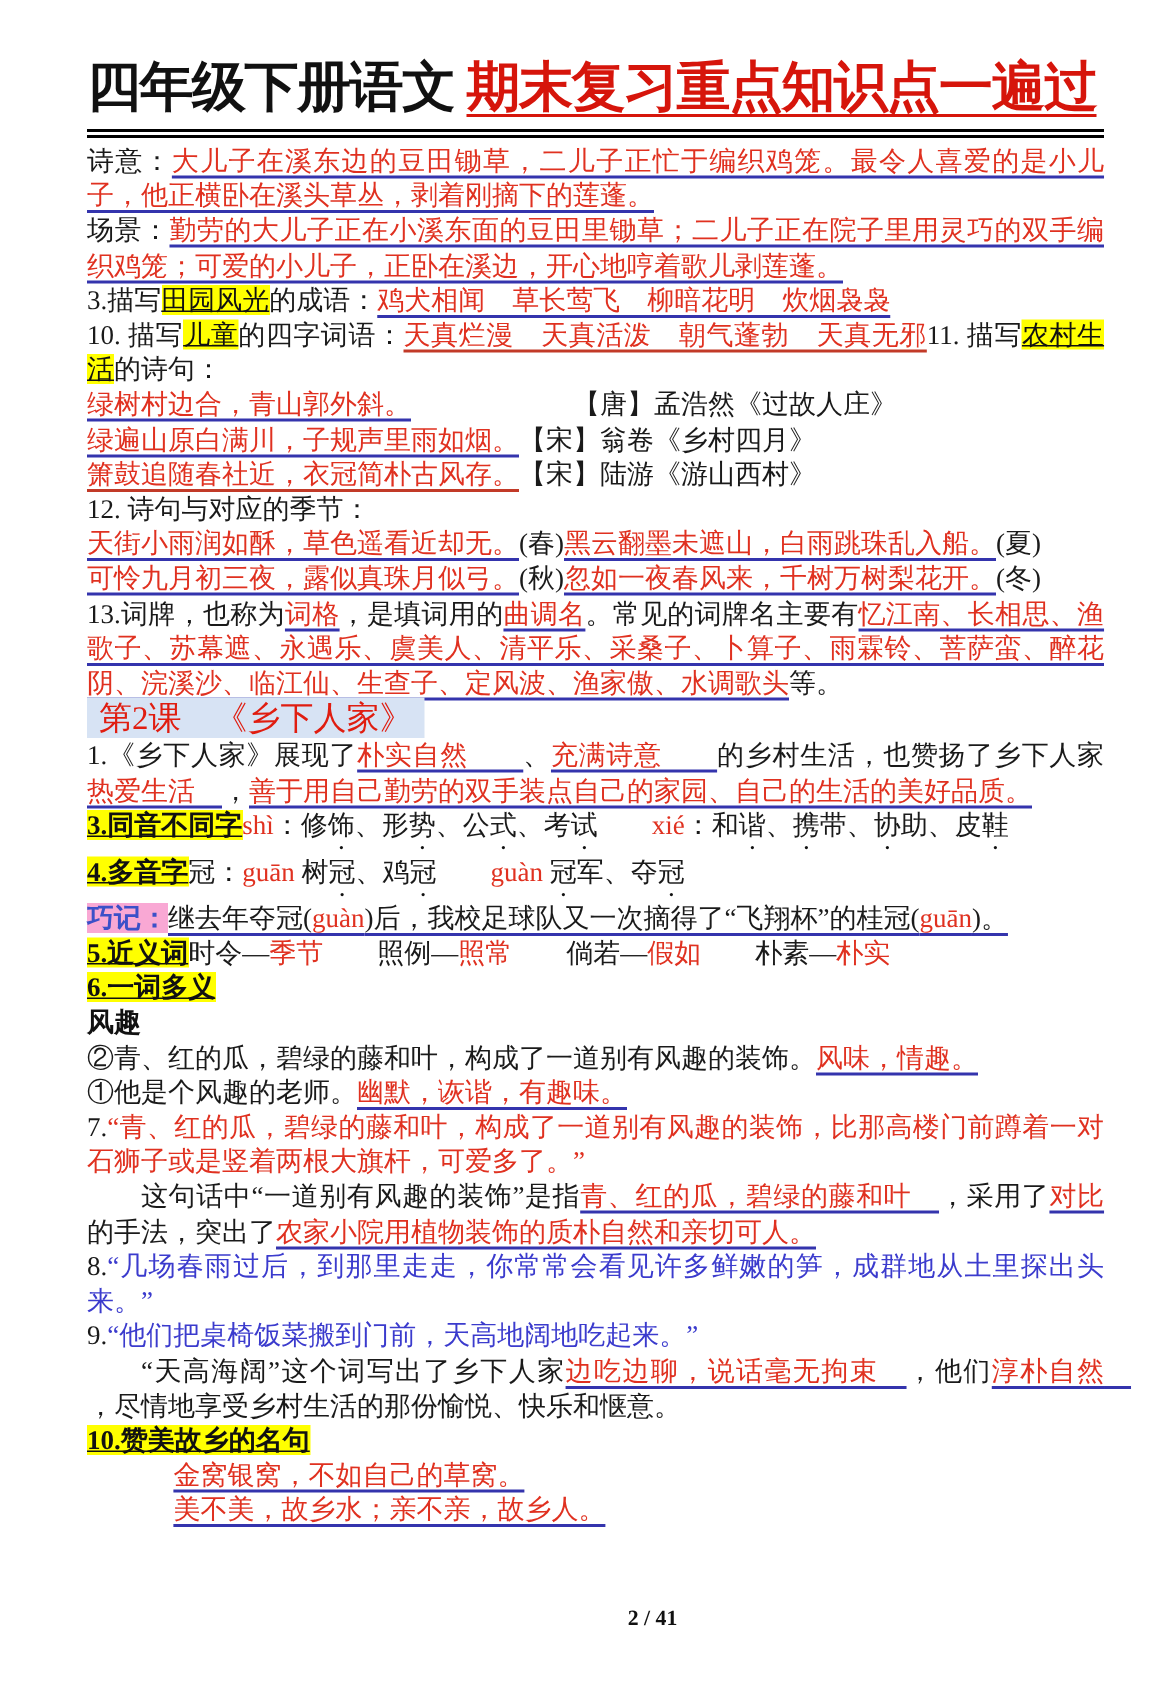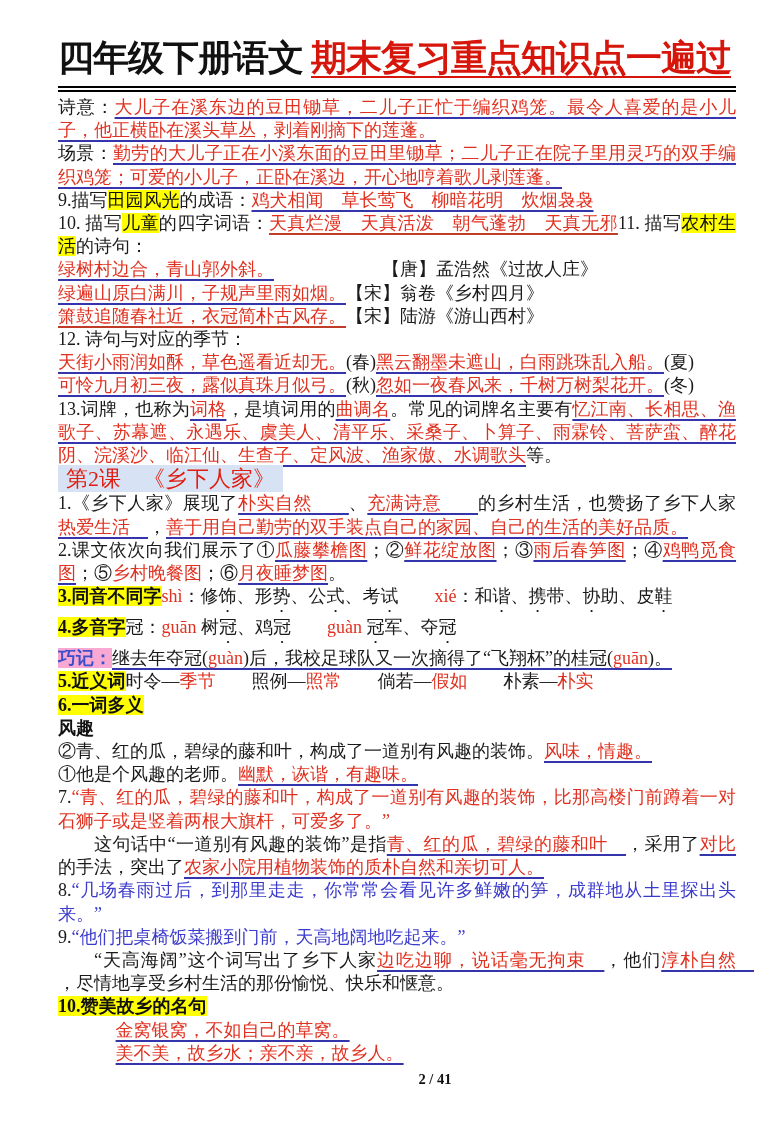--- a/index.html
+++ b/index.html
@@ -22,21 +22,21 @@
   p.ln{margin:0;font-size:18px;line-height:23.2px;text-align:justify;}
   .center{text-align:center;}
   .ind{text-indent:2em;}
   .pad{padding-left:3.2em;}
   .mt2{margin-top:2px;}
   
   .r{color:#e03120;}
   .b{color:#3b3bcd;}
   .u{text-decoration-line:underline;text-decoration-color:#3434ad;text-decoration-thickness:1.6px;text-underline-offset:3.5px;}
   .ur{text-decoration-line:underline;text-decoration-color:#c23a28;text-decoration-thickness:1.6px;text-underline-offset:3.5px;}
-  .hl{background:#ffff00;font-weight:bold;color:#111;}
+  .hl{background:#ffff00;font-weight:bold;color:#111;text-decoration:underline;}
   .hlb{background:#f9a8d4;color:#3b50c8;}
   .bold{font-weight:bold;}
   .dot{
     -webkit-text-emphasis:filled dot #111;-webkit-text-emphasis-position:under;
     text-emphasis:filled dot #111;text-emphasis-position:under right;
   }
   .lesson-head{
     background:#d7e3f4;color:#e01d10;font-weight:normal;font-size:22px;padding:1px 8px;
   }
   .sub-head{font-weight:bold;font-size:18px;color:#111;}
@@ -49,21 +49,21 @@
 <body>
 
 <div class="page">
 
   <h1 class="doc-title"><span class="t-black">四年级下册语文 </span><span class="t-red">期末复习重点知识点一遍过</span></h1>
 
   <p class="ln"><span>诗意：</span><span class="r u">大儿子在溪东边的豆田锄草，二儿子正忙于编织鸡笼。最令人喜爱的是小儿子，他正横卧在溪头草丛，剥着刚摘下的莲蓬。</span></p>
 
   <p class="ln"><span>场景：</span><span class="r u">勤劳的大儿子正在小溪东面的豆田里锄草；二儿子正在院子里用灵巧的双手编织鸡笼；可爱的小儿子，正卧在溪边，开心地哼着歌儿剥莲蓬。</span></p>
 
-  <p class="ln"><span>9.描写</span><span class="hl" style="font-weight:normal">田园风光</span><span>的成语：</span><span class="r u">鸡犬相闻　草长莺飞　柳暗花明　炊烟袅袅</span></p>
+  <p class="ln"><span>3.描写</span><span class="hl" style="font-weight:normal">田园风光</span><span>的成语：</span><span class="r u">鸡犬相闻　草长莺飞　柳暗花明　炊烟袅袅</span></p>
 
   <p class="ln"><span>10. 描写</span><span class="hl" style="font-weight:normal">儿童</span><span>的四字词语：</span><span class="r ur">天真烂漫　天真活泼　朝气蓬勃　天真无邪</span><span>11. 描写</span><span class="hl" style="font-weight:normal">农村生活</span><span>的诗句：</span></p>
 
   <p class="ln"><span class="r u">绿树村边合，青山郭外斜。</span><span>　　　　　　</span><span>【唐】孟浩然《过故人庄》</span></p>
 
   <p class="ln"><span class="r u">绿遍山原白满川，子规声里雨如烟。</span><span>【宋】翁卷《乡村四月》</span></p>
 
   <p class="ln"><span class="r ur">箫鼓追随春社近，衣冠简朴古风存。</span><span>【宋】陆游《游山西村》</span></p>
 
   <p class="ln"><span>12. 诗句与对应的季节：</span></p>
@@ -71,21 +71,20 @@
   <p class="ln"><span class="r u">天街小雨润如酥，草色遥看近却无。</span><span>(春)</span><span class="r u">黑云翻墨未遮山，白雨跳珠乱入船。</span><span>(夏)</span></p>
 
   <p class="ln"><span class="r u">可怜九月初三夜，露似真珠月似弓。</span><span>(秋)</span><span class="r u">忽如一夜春风来，千树万树梨花开。</span><span>(冬)</span></p>
 
   <p class="ln"><span>13.词牌，也称为</span><span class="r u">词格</span><span>，是填词用的</span><span class="r u">曲调名</span><span>。常见的词牌名主要有</span><span class="r u">忆江南、长相思、渔歌子、苏幕遮、永遇乐、虞美人、清平乐、采桑子、卜算子、雨霖铃、菩萨蛮、醉花阴、浣溪沙、临江仙、生查子、定风波、渔家傲、水调歌头</span><span>等。</span></p>
 
   <p class="ln center mt2"><span class="lesson-head">第2课　《乡下人家》</span></p>
 
   <p class="ln"><span>1.《乡下人家》展现了</span><span class="r u">朴实自然　　</span><span>、</span><span class="r u">充满诗意　　</span><span>的乡村生活，也赞扬了乡下人家</span><span class="r u">热爱生活　</span><span>，</span><span class="r u">善于用自己勤劳的双手装点自己的家园、自己的生活的美好品质。</span></p>
 
-  <p class="ln"><span>2.课文依次向我们展示了①</span><span class="r u">瓜藤攀檐图</span><span>；②</span><span class="r u">鲜花绽放图</span><span>；③</span><span class="r u">雨后春笋图</span><span>；④</span><span class="r u">鸡鸭觅食图</span><span>；⑤</span><span class="r">乡村晚餐图</span><span>；⑥</span><span class="r u">月夜睡梦图</span><span>。</span></p>
 
   <p class="ln"><span class="hl">3.同音不同字</span><span class="r">shì</span><span>：修</span><span class="dot">饰</span><span>、形</span><span class="dot">势</span><span>、公</span><span class="dot">式</span><span>、考</span><span class="dot">试</span><span>　　</span><span class="r">xié</span><span>：和</span><span class="dot">谐</span><span>、</span><span class="dot">携</span><span>带、</span><span class="dot">协</span><span>助、皮</span><span class="dot">鞋</span></p>
 
   <p class="ln"><span class="hl">4.多音字</span><span>冠：</span><span class="r">guān </span><span>树</span><span class="dot">冠</span><span>、鸡</span><span class="dot">冠</span><span>　　</span><span class="r">guàn </span><span class="dot">冠</span><span>军、夺</span><span class="dot">冠</span></p>
 
   <p class="ln"><span class="hlb bold">巧记：</span><span class="u">继去年夺冠(</span><span class="r u">guàn</span><span class="u">)后，我校足球队又一次摘得了“飞翔杯”的桂冠(</span><span class="r u">guān</span><span class="u">)。</span></p>
 
   <p class="ln"><span class="hl">5.近义词</span><span>时令—</span><span class="r">季节</span><span>　　照例—</span><span class="r">照常</span><span>　　倘若—</span><span class="r">假如</span><span>　　朴素—</span><span class="r">朴实</span></p>
 
   <p class="ln"><span class="hl">6.一词多义</span></p>

